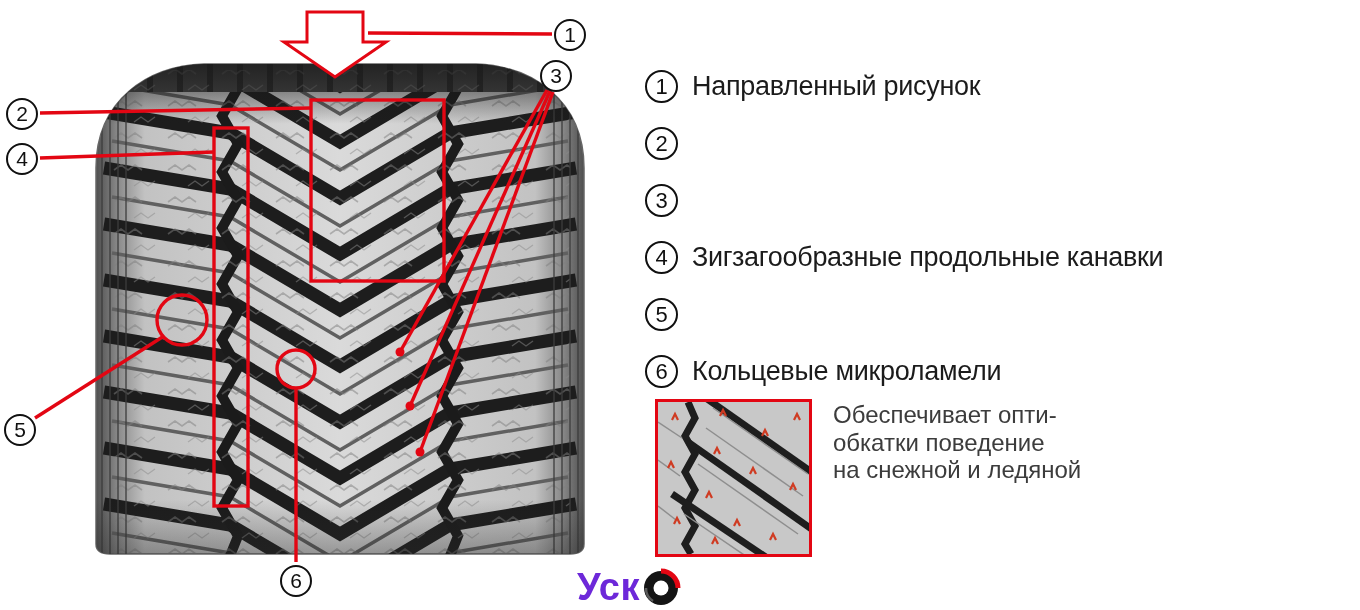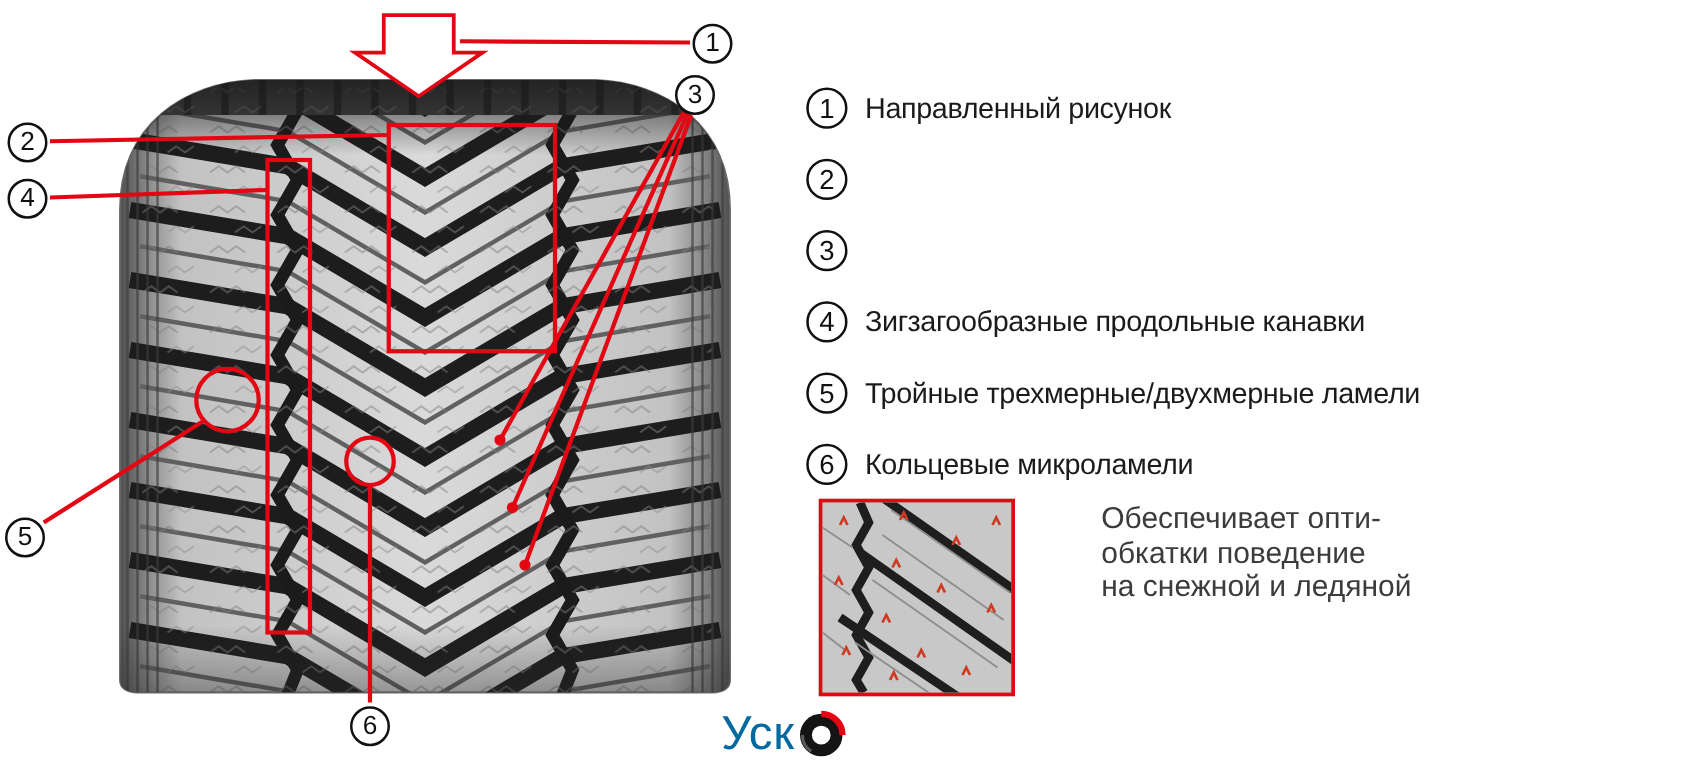--- a/index.html
+++ b/index.html
@@ -8,27 +8,27 @@
   svg.scene{position:absolute;left:0;top:0;}
   .badge{position:absolute;width:32px;height:32px;box-sizing:border-box;
          border:2.5px solid #101010;border-radius:50%;background:#fff;
          display:flex;align-items:center;justify-content:center;
          font-size:21px;color:#101010;z-index:5;}
   .legend{position:absolute;left:645px;top:58px;z-index:4;}
   .legend-item{display:flex;align-items:center;height:57px;gap:14px;}
   .lbadge{width:33px;height:33px;box-sizing:border-box;border:2.5px solid #101010;
           border-radius:50%;display:flex;align-items:center;justify-content:center;
           font-size:22px;color:#101010;flex:0 0 auto;}
-  .llabel{font-size:23px;color:#1b1b1b;letter-spacing:-0.3px;white-space:nowrap;}
+  .llabel{font-size:27px;color:#1b1b1b;letter-spacing:-0.3px;white-space:nowrap;}
   .inset{position:absolute;left:655px;top:399px;width:157px;height:158px;
          box-sizing:border-box;border:3px solid #e30613;z-index:4;background:#c8c8c8;}
-  .caption{position:absolute;left:881px;top:401px;font-size:24px;line-height:27.5px;
+  .caption{position:absolute;left:833px;top:401px;font-size:24px;line-height:27.5px;
            color:#3c3c3c;z-index:4;}
   .logo{position:absolute;left:577px;top:566px;display:flex;align-items:center;
-        font-weight:normal;font-size:38px;color:#0369a1;letter-spacing:.5px;z-index:4;}
+        font-weight:bold;font-size:38px;color:#6d28d9;letter-spacing:.5px;z-index:4;}
   .logo svg{margin:0 1px;}
 </style>
 </head>
 <body>
 
 <div class="stage">
 
   <svg class="scene" width="1360" height="610" viewBox="0 0 1360 610">
     <defs>
       <linearGradient id="treadGrad" x1="0" y1="0" x2="1" y2="0">
@@ -160,21 +160,20 @@
     </div>
     <div class="legend-item">
       <span class="lbadge">3</span>
     </div>
     <div class="legend-item">
       <span class="lbadge">4</span>
       <span class="llabel">Зигзагообразные продольные канавки</span>
     </div>
     <div class="legend-item">
       <span class="lbadge">5</span>
-      <span class="llabel">Тройные трехмерные/двухмерные ламели</span>
     </div>
     <div class="legend-item">
       <span class="lbadge">6</span>
       <span class="llabel">Кольцевые микроламели</span>
     </div>
   </div>
 
   <div class="inset">
     <svg width="151" height="152" viewBox="0 0 151 152">
       <rect width="151" height="152" fill="#c8c8c8"></rect>

